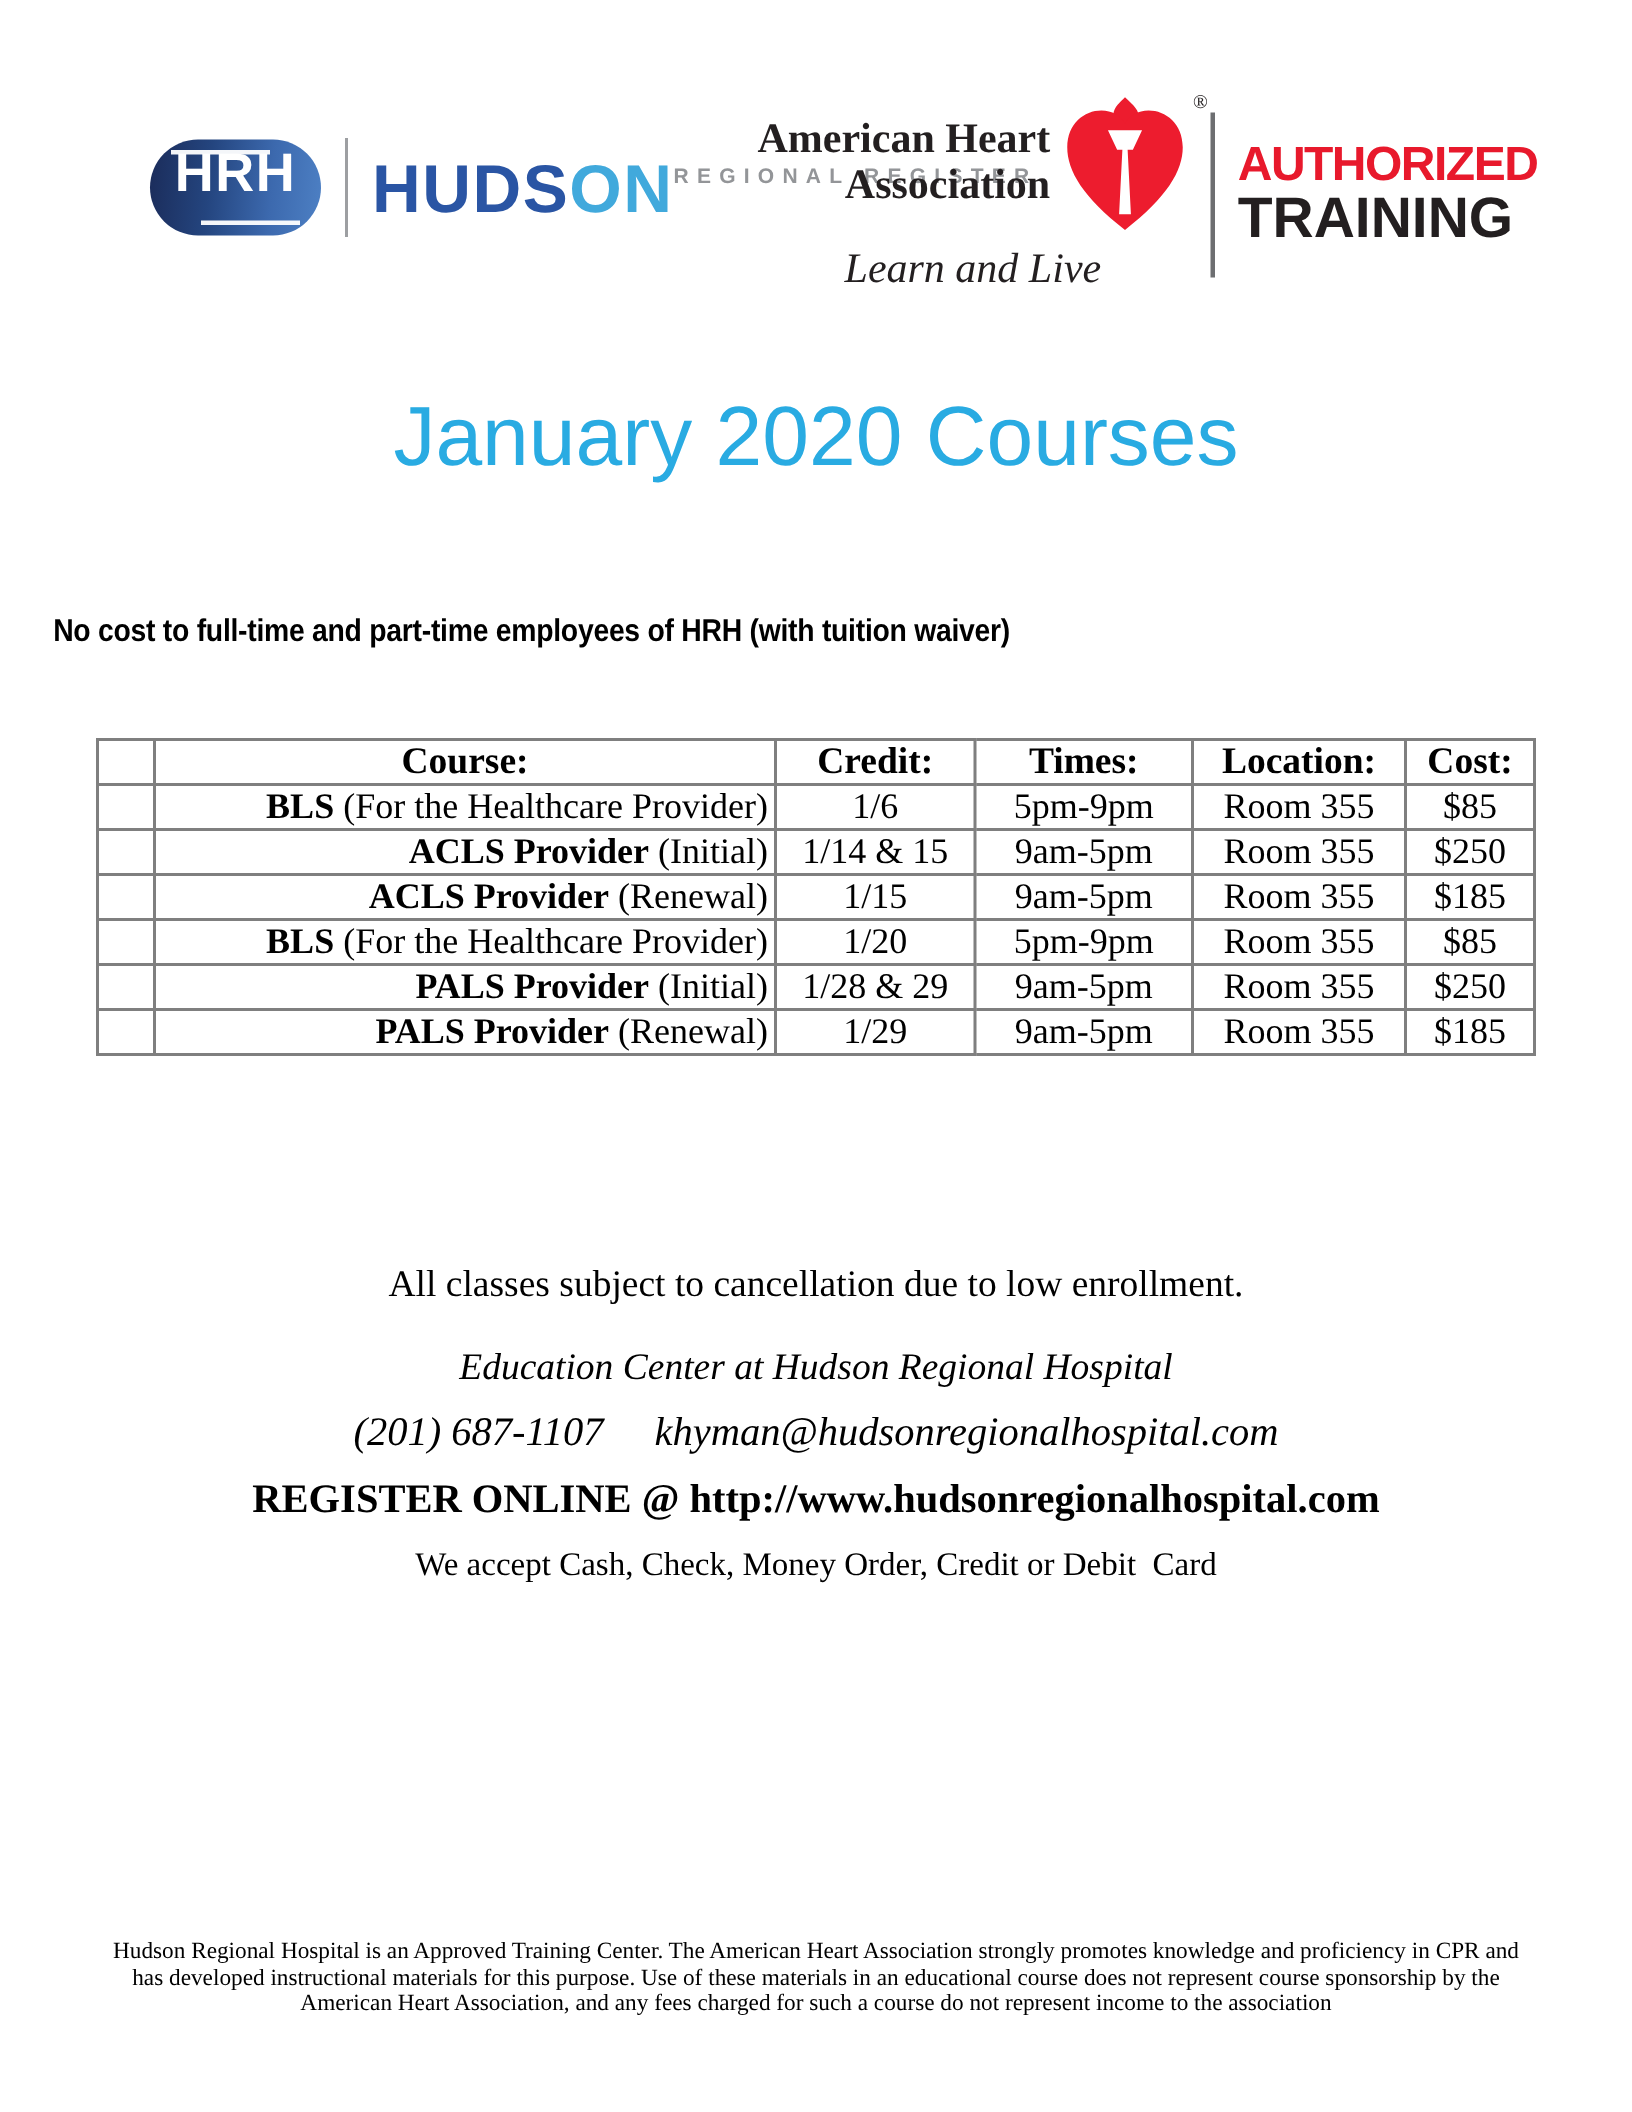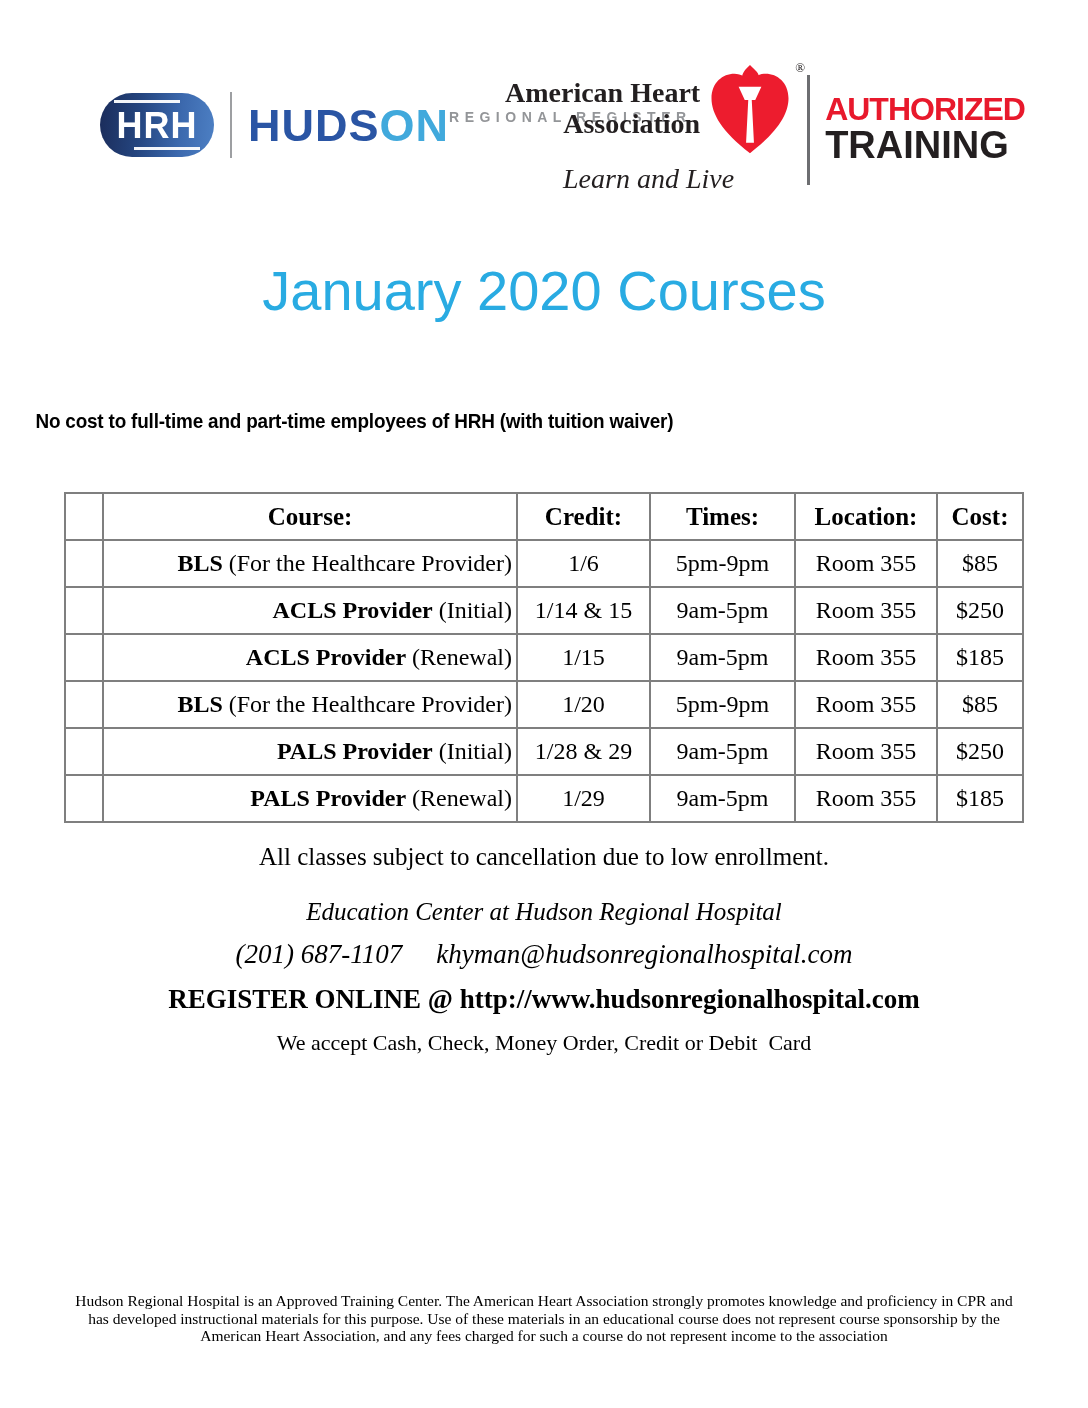--- a/index.html
+++ b/index.html
@@ -11,21 +11,21 @@
   }
 
   
   .hrh-group {
     position:absolute; left:100px; top:92px;
     display:flex; align-items:center; gap:16px;
   }
   .hrh-badge {
     position:relative; width:114px; height:64px; border-radius:32px;
     background:linear-gradient(95deg,#1b2c5a 0%, #24457f 35%, #3c69ae 70%, #4d80c4 100%);
-    display:flex; align-items:center; justify-content:center;
+    display:flex; justify-content:center;
   }
   .hrh-badge .badge-text {
     color:#fff; font-family:"Liberation Sans", sans-serif;
     font-weight:bold; font-size:36px; letter-spacing:1px; margin-top:1px;
   }
   .hrh-badge .bar-top {
     position:absolute; top:7px; left:14px; width:58%; height:3px; background:#fff; opacity:.95;
   }
   .hrh-badge .bar-bottom {
     position:absolute; bottom:7px; right:14px; width:58%; height:3px; background:#fff; opacity:.95;
@@ -82,21 +82,21 @@
     letter-spacing:-0.2px; color:#000;
   }
 
   
   table.courses {
     position:absolute; top:492px; left:64px; width:958px;
     border-collapse:collapse; font-family:"Liberation Serif", serif;
     font-size:24px; color:#000; table-layout:fixed;
   }
   table.courses td, table.courses th {
-    border:2px solid #7f7f7f; height:47px; text-align:center;
+    border:2px solid #7f7f7f; height:30px; text-align:center;
     vertical-align:middle; font-weight:normal; padding:0 4px;
   }
   table.courses th { font-weight:bold; font-size:25px; }
   table.courses td.course-cell { text-align:right; padding-left:12px; }
   table.courses td.course-cell .cname { font-weight:bold; }
 
   
   .fline { position:absolute; left:0; width:100%; text-align:center; color:#000; }
   .cancel-note { top:843px; font-weight:normal; font-size:25px; }
   .edu-center  { top:898px; font-style:italic; font-size:25px; }

